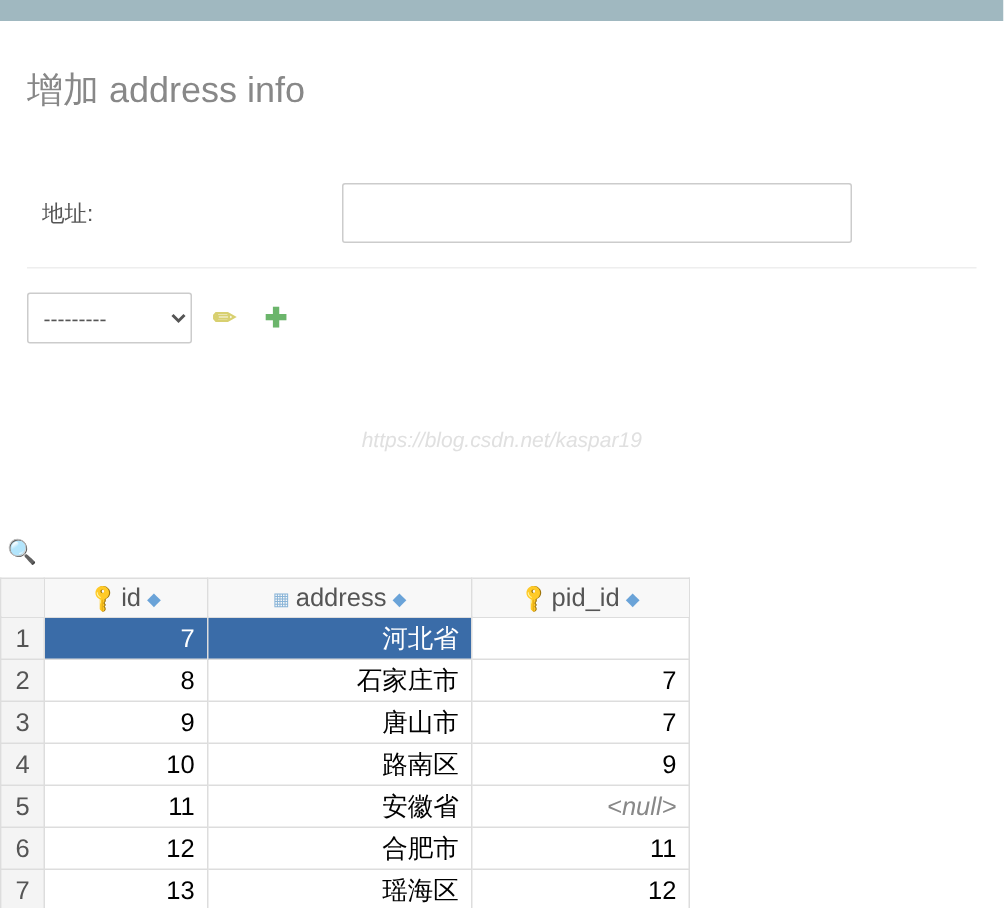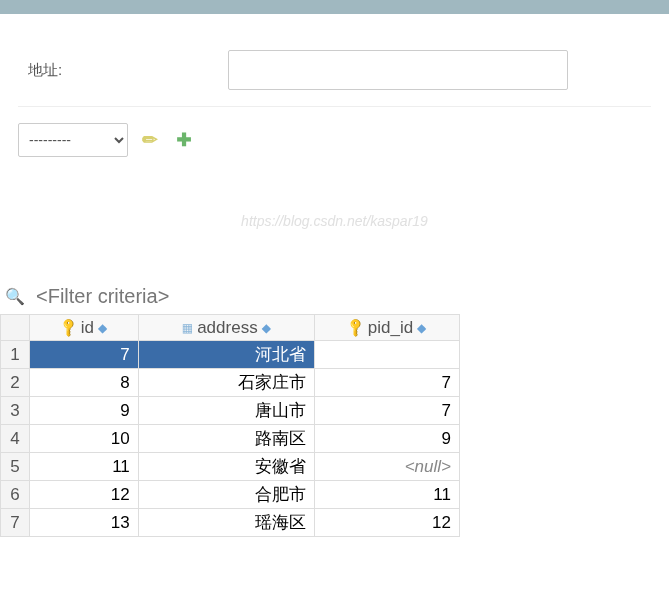--- a/index.html
+++ b/index.html
@@ -39,20 +39,21 @@
     tr.selected td.col-id, tr.selected td.col-addr { background: #3a6ca8; color: #fff; }
     .null { font-style: italic; color: #888; text-align: left; }
     tr.selected .null { color: #fff; }
   </style>
 </head>
 <body>
 
 <div class="top-bar"></div>
 
 <div class="form-section">
+  <h1 class="page-title">增加 address info</h1>
 
   <div class="form-row">
     <label class="form-label">地址:</label>
     <input class="form-input" type="text" style="">
   </div>
 
   <div class="form-row">
     <select class="form-select">
       <option>---------</option>
     </select>
@@ -61,21 +62,20 @@
   </div>
 </div>
 
 <div class="watermark">https://blog.csdn.net/kaspar19</div>
 
 <div class="spacer"></div>
 
 <div class="grid-section">
   <div class="filter-row">
     <span class="lens">🔍</span>
-    <span class="filter-text">&lt;Filter criteria&gt;</span>
   </div>
 
   <table>
     <thead>
       <tr>
         <th class="rowhead"></th>
         <th>
           <div class="th-inner">
             <span class="key-icon key-pk">🔑</span>
             <span class="th-text">id</span>

